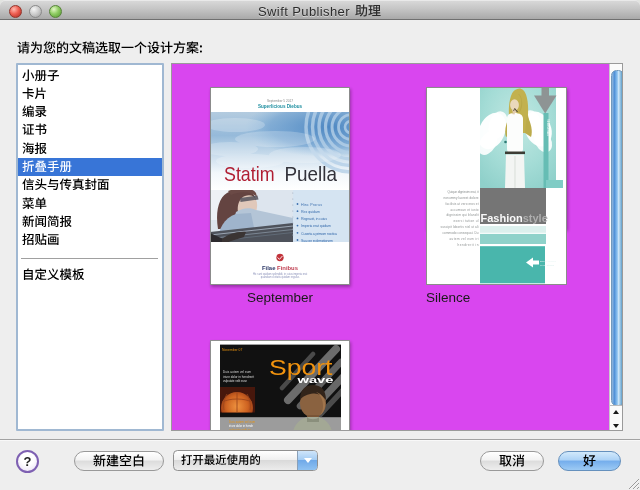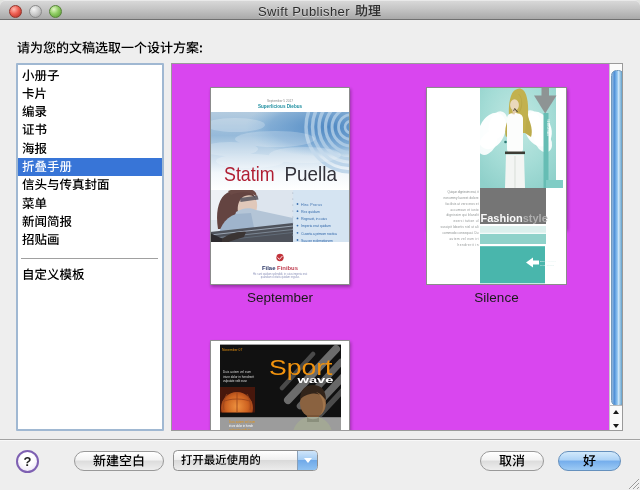--- a/index.html
+++ b/index.html
@@ -293,21 +293,21 @@
 </g>
 <g font-family="Liberation Sans" font-size="2.8">
 <text x="19" y="82.5" fill="#e8930f" textLength="26">Duis autem vel eum</text>
 <text x="19" y="86.5" fill="#ffffff" textLength="24">iriure dolor in hendr</text>
 <text x="19" y="90.5" fill="#e8930f" textLength="22">vulputate velit es</text>
 </g>
 <rect x="0.5" y="0.5" width="139" height="197" fill="none" stroke="#8f8f8f" stroke-width="1"></rect>
 </svg>
     </div>
 <div class="abs" style="left:38px;top:226px;width:140px;text-align:center;font-size:13.5px;color:#1a1a1a">September</div>
-<div class="abs" style="left:254px;top:226px;width:141px;text-align:center;font-size:13.5px;color:#1a1a1a">Silence</div>
+<div class="abs" style="left:254px;top:226px;width:141px;font-size:13.5px;color:#1a1a1a">Silence</div>
 <div class="abs" style="right:0;top:0;width:12px;height:366px;background:#fbfbfb;border-left:1px solid #c9c9c9">
 <div class="abs" style="left:0.5px;top:6px;width:11px;height:334px;border-radius:5.5px;background:linear-gradient(90deg,#93b8dd 0%,#5091d8 22%,#8fc4f0 48%,#cde6f8 60%,#6ba6cf 88%,#8fc4b8 100%);border:0.5px solid #7099bd"></div>
 <div class="abs" style="left:0;top:341px;width:12px;height:1px;background:#bbb"></div>
 <div class="abs" style="left:3px;top:346px;width:0;height:0;border-left:3px solid transparent;border-right:3px solid transparent;border-bottom:4.5px solid #1a1a1a"></div>
 <div class="abs" style="left:3px;top:359.5px;width:0;height:0;border-left:3px solid transparent;border-right:3px solid transparent;border-top:4.5px solid #1a1a1a"></div>
 </div>
 </div>
 <div class="abs" style="left:0;top:439px;width:640px;height:1px;background:#a2a2a2"></div>
 <div class="abs" style="left:0;top:440px;width:640px;height:1px;background:#f8f8f8"></div>
 <div class="abs" style="left:16px;top:450px;width:19px;height:19px;border-radius:50%;border:2px solid #7e60b2;background:radial-gradient(circle at 50% 35%,#ffffff 40%,#e6ddf2);display:flex;align-items:center;justify-content:center;font-size:13px;font-weight:bold;color:#222">?</div>

